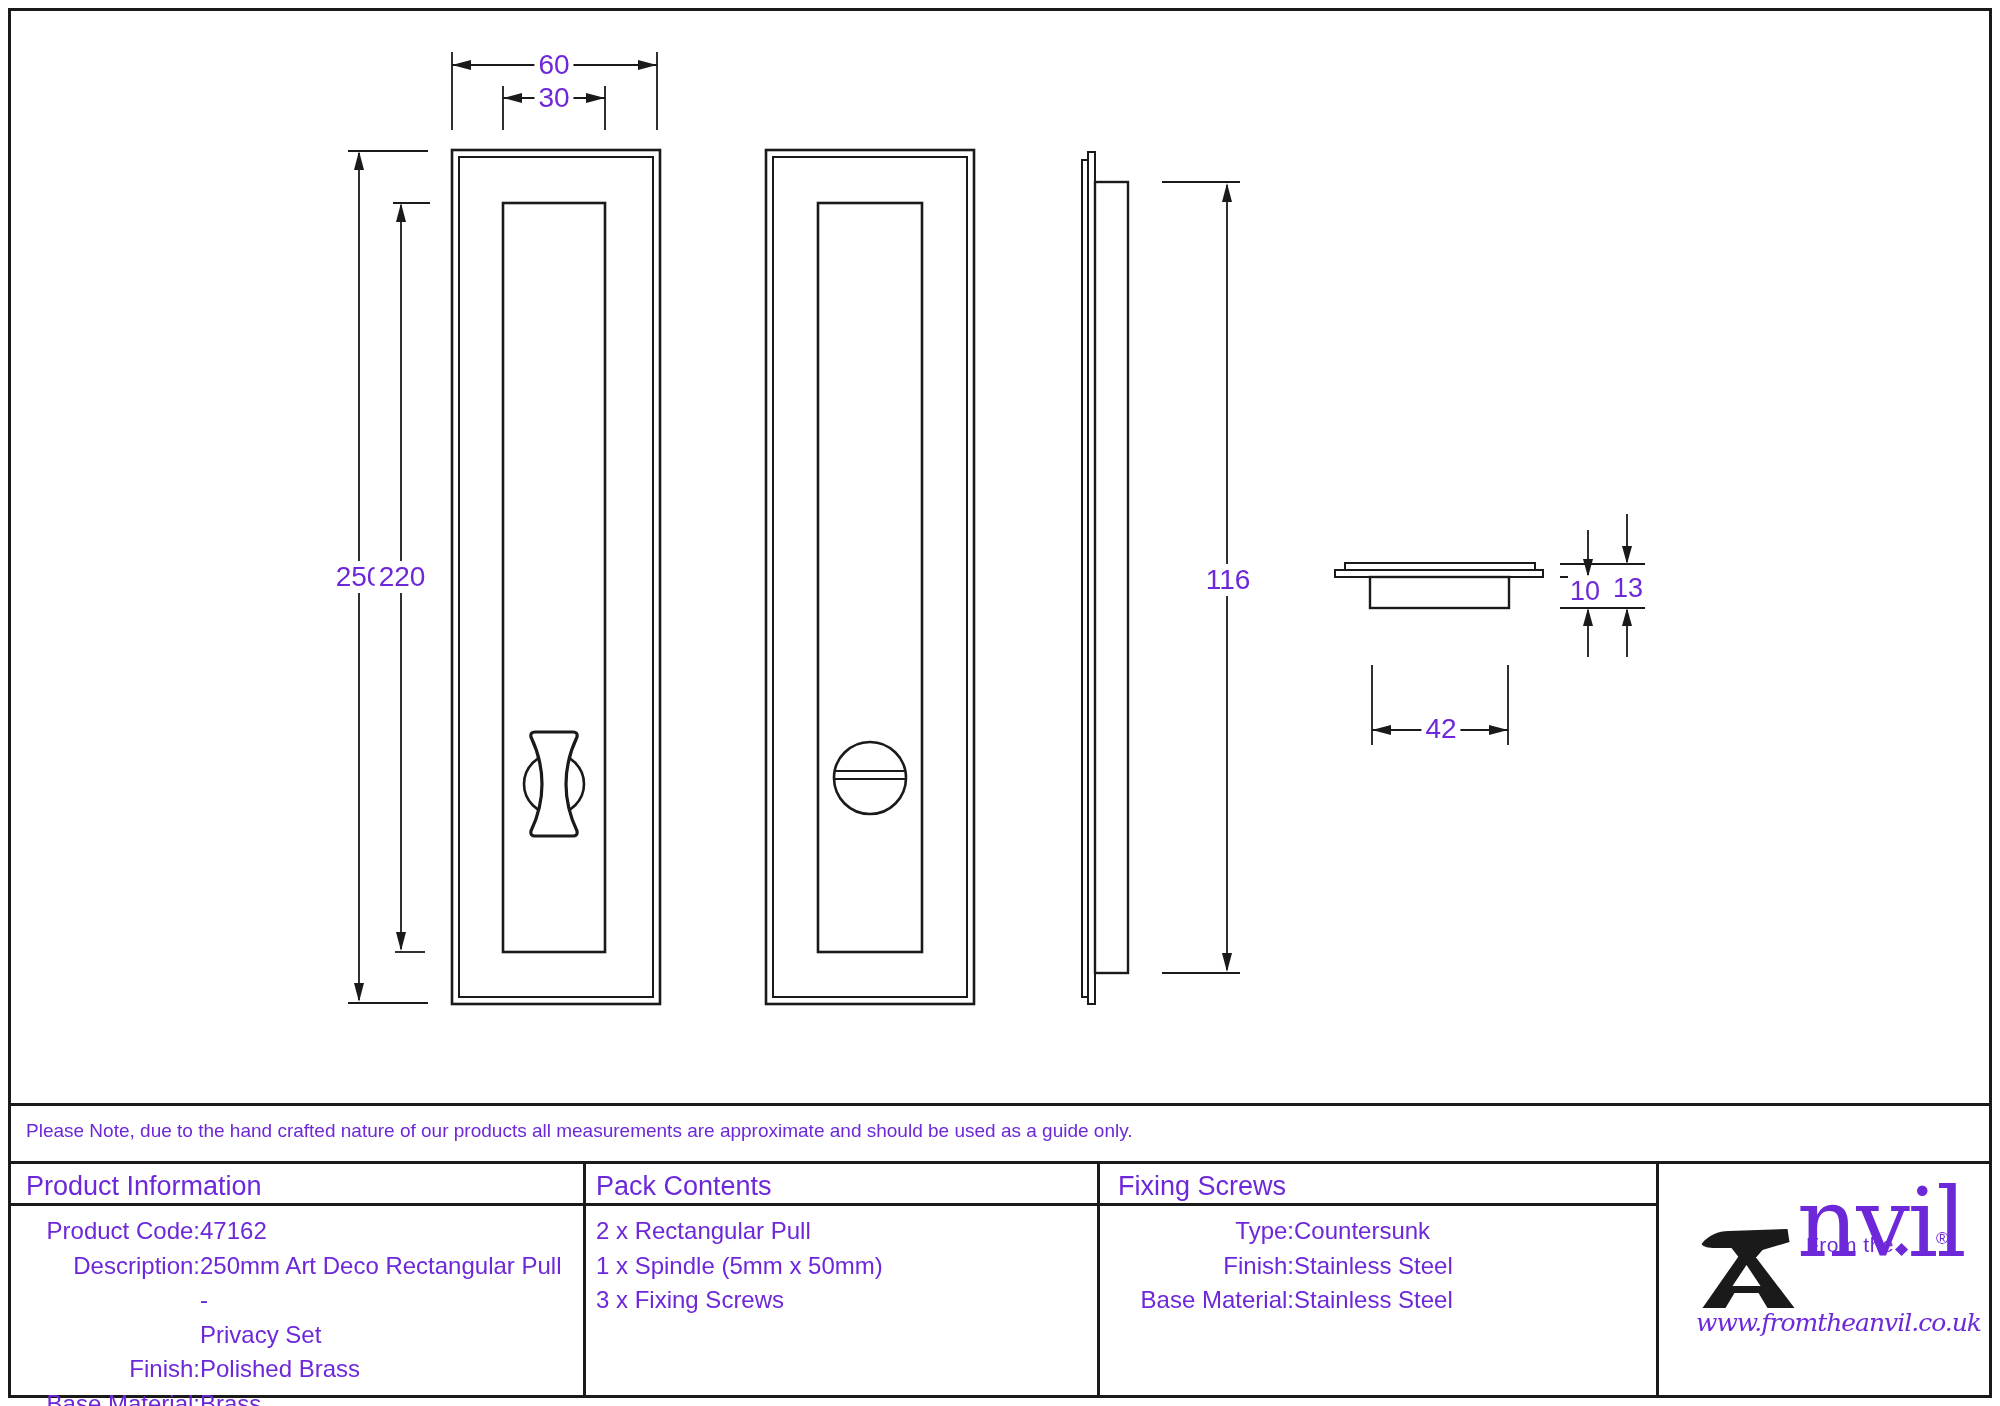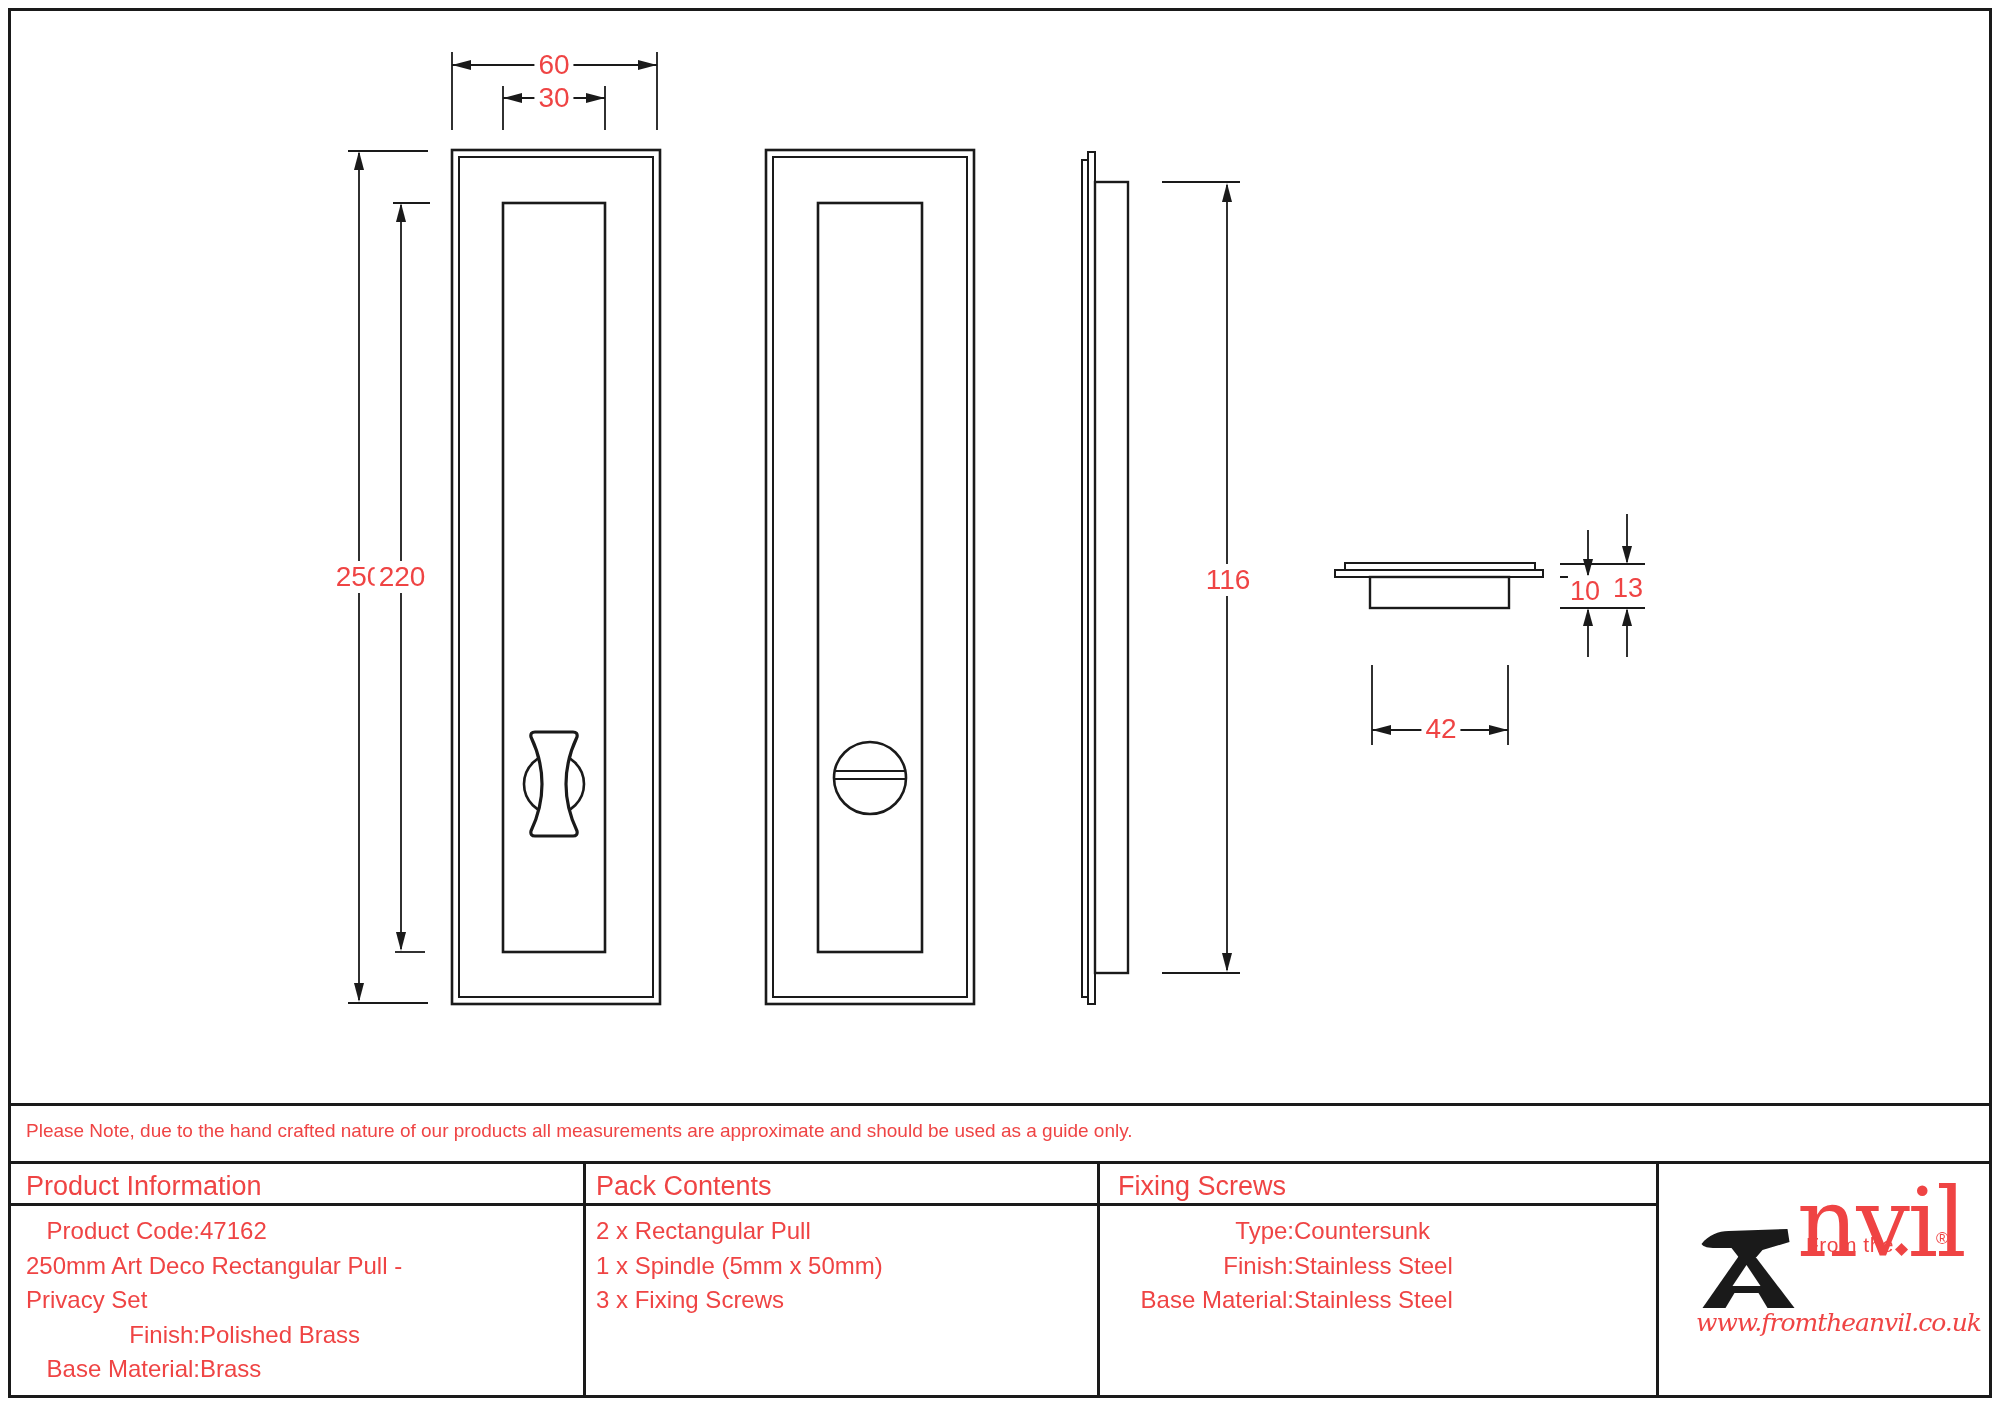--- a/index.html
+++ b/index.html
@@ -1,17 +1,17 @@
 <!DOCTYPE html>
 <html><head>
 <meta charset="utf-8">
 <style>
   html,body{margin:0;padding:0;background:#fff;}
   .page{position:relative;width:2000px;height:1406px;background:#fff;
-        font-family:"Liberation Sans",sans-serif;color:#ef4444;overflow:hidden;}
+        font-family:"Liberation Sans",sans-serif;color:#6d28d9;overflow:hidden;}
   .page-border{position:absolute;left:8px;top:8px;width:1984px;height:1390px;
         border:3px solid #1a1a1a;box-sizing:border-box;}
   svg{position:absolute;left:0;top:0;}
   .hl,.vl{position:absolute;background:#1a1a1a;}
   .dim{position:absolute;transform:translate(-50%,-50%);font-size:28px;
        background:#fff;padding:0 4px;white-space:nowrap;}
   .dim.small{font-size:27px;padding:0 2px;}
   .note-text{position:absolute;left:26px;top:1120px;font-size:19px;}
   .th{position:absolute;top:1171px;font-size:27px;}
   .tbody{position:absolute;top:1214px;font-size:24px;line-height:34.5px;}
@@ -157,20 +157,21 @@
   <div class="th" style="left:1118px">Fixing Screws</div>
 
   <div class="tbody pi" style="left:26px;width:545px">
     <div class="trow">
       <span class="tlabel">Product Code:</span>
       <span class="tvalue">
           <span>47162</span>
         </span>
     </div>
     <div class="trow">
+      <span class="tlabel">Description:</span>
       <span class="tvalue">
         <span>250mm Art Deco Rectangular Pull -</span>
         <span>Privacy Set</span>
       </span>
     </div>
     <div class="trow">
       <span class="tlabel">Finish:</span>
       <span class="tvalue">
           <span>Polished Brass</span>
         </span>

